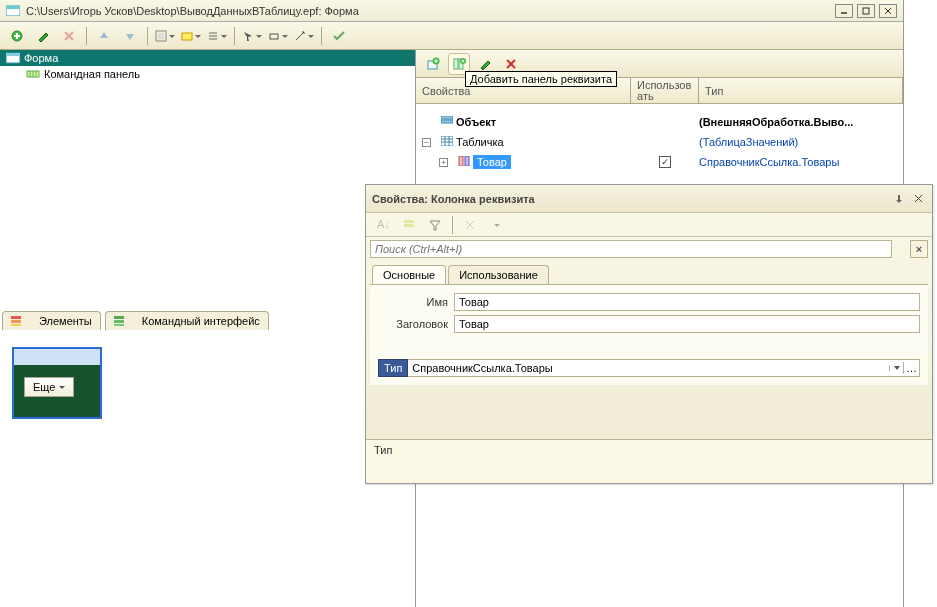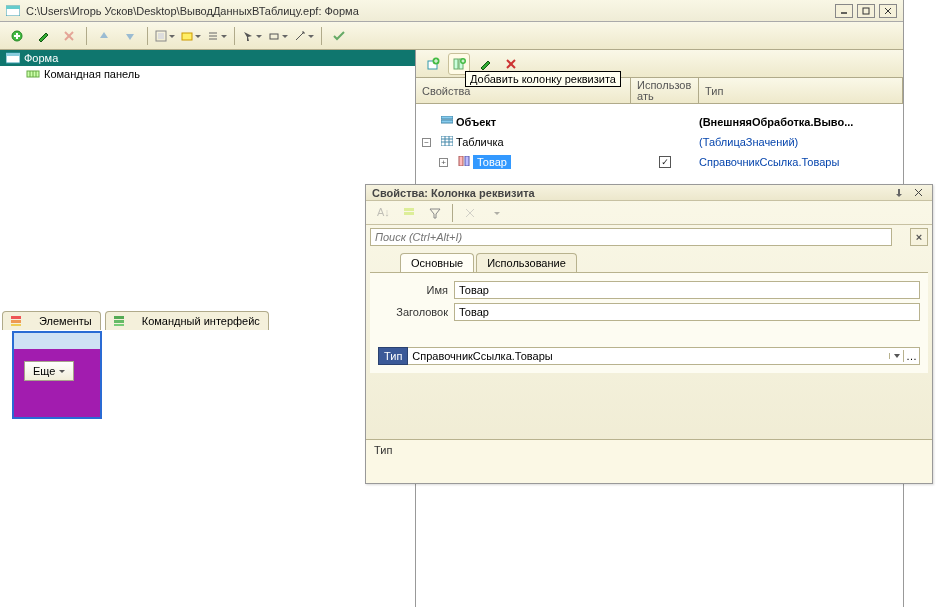--- a/index.html
+++ b/index.html
@@ -19,21 +19,21 @@
   .right-pane { flex: 1; position: relative; background: #fff; }
   .form-tree { position: absolute; top: 0; left: 0; right: 0; bottom: 300px; overflow: auto; background: #fff; }
   .tree-row { display: flex; align-items: center; padding: 2px 6px; gap: 4px; }
   .tree-row.sel { background: #0f766e; color: #fff; }
   .tree-indent { width: 16px; }
   .ic-form { width: 14px; height: 12px; }
   .ic-cmd { width: 14px; height: 12px; }
   .bottom-tabs { position: absolute; bottom: 277px; left: 2px; display: flex; gap: 4px; }
   .btab { border: 1px solid #b0aa8a; border-bottom: none; border-radius: 4px 4px 0 0; padding: 3px 8px; background: #f4f0db; display: flex; align-items: center; gap: 18px; cursor: pointer; }
   .btab .sq { width: 10px; height: 10px; }
-  .preview-area { position: absolute; bottom: 188px; left: 12px; width: 90px; height: 88px; border: 2px solid #2a6bd4; background: #a21caf; }
+  .preview-area { position: absolute; bottom: 188px; left: 12px; width: 90px; height: 72px; border: 2px solid #2a6bd4; background: #14532d; }
   .preview-top { height: 16px; background: #cfe1f4; }
   .preview-btn { margin: 12px 10px; border: 1px solid #a8a38c; background: linear-gradient(#fff,#f1edd9); padding: 3px 8px; display: inline-flex; align-items: center; gap: 4px; }
   .preview-btn::after { content:""; border: 3px solid transparent; border-top-color:#555; position:relative; top:2px; }
   .right-toolbar { height: 28px; background: linear-gradient(#faf8e8,#eee9cb); border-bottom: 1px solid #b0aa8a; display: flex; align-items: center; padding: 0 6px; gap: 4px; }
   .grid-header { display: flex; height: 26px; border-bottom: 1px solid #b0aa8a; background: linear-gradient(#faf8e8,#eee9cb); }
   .gh { border-right: 1px solid #b0aa8a; padding: 3px 6px; color: #555; display: flex; align-items: center; }
   .gh1 { width: 215px; }
   .gh2 { width: 68px; }
   .gh3 { flex: 1; }
   .grid-body { background: #fff; }
@@ -41,28 +41,28 @@
   .gc1 { width: 215px; padding-left: 6px; display: flex; align-items: center; gap: 3px; }
   .gc2 { width: 68px; display: flex; align-items: center; justify-content: center; }
   .gc3 { flex: 1; color: #0645ad; }
   .bold { font-weight: bold; }
   .exp { width: 9px; height: 9px; border: 1px solid #888; display: flex; align-items: center; justify-content: center; font-size: 8px; line-height: 7px; color: #555; cursor: pointer; }
   .sel-cell { background: #3399ff; color: #fff; padding: 1px 4px; }
   .checkbox { width: 12px; height: 12px; border: 1px solid #555; display:flex; align-items:center; justify-content:center; font-size:9px; color:#222; }
   .tooltip-box { position: absolute; top: 71px; left: 465px; background: #fffff0; border: 1px solid #000; padding: 1px 4px; z-index: 5; }
   
   .props { position: absolute; top: 184px; left: 365px; width: 568px; height: 300px; background: linear-gradient(#faf8e8,#efebd2); border: 1px solid #999; box-shadow: 1px 1px 2px rgba(0,0,0,0.15); }
-  .props-title { height: 16px; background: linear-gradient(#f6f3e0,#ece7cc); display:flex; align-items:center; padding: 0 6px; border-bottom:1px solid #c7c1a2; }
+  .props-title { height: 28px; background: linear-gradient(#f6f3e0,#ece7cc); display:flex; align-items:center; padding: 0 6px; border-bottom:1px solid #c7c1a2; }
   .props-title .txt { flex:1; font-weight: bold; color:#444; }
   .props-title .pin, .props-title .close { width:16px; height:14px; display:flex; align-items:center; justify-content:center; cursor:pointer; margin-left:3px; }
   .props-toolbar { height: 24px; display:flex; align-items:center; padding: 0 6px; gap:4px; border-bottom:1px solid #c7c1a2; }
   .search-row { display:flex; padding: 3px 4px; gap:18px; }
   .search-row input { flex:1; border:1px solid #b8b28e; padding:2px 4px; color:#888; font-style:italic; background:#fff; height: 18px; }
   .search-row .xb { width:18px; height:18px; border:1px solid #b8b28e; background:#f7f3de; display:flex;align-items:center;justify-content:center; cursor:pointer; font-weight:bold; color:#555;}
-  .ptabs { display:flex; padding: 4px 6px 0; gap:2px;margin-left:28px; }
+  .ptabs { display:flex; padding: 4px 6px 0; gap:2px; }
   .ptab { border:1px solid #b8b28e; border-bottom:none; border-radius:4px 4px 0 0; padding: 3px 10px; background:#f4f0db; cursor:pointer; }
   .ptab.active { background:#fffef6; }
   .pform { border-top:1px solid #b8b28e; margin:0 4px; background:#fdfcf2; padding:6px 0; }
   .prow { display:flex; align-items:center; padding: 2px 8px; gap:6px; }
   .plabel { width: 70px; color:#333; text-align:right; }
   .pinput { flex:1; border:1px solid #b8b28e; padding:2px 4px; background:#fff; height:18px; }
   .section-gap { height: 22px; }
   .type-row { display:flex; align-items:center; padding: 2px 8px; gap:0; }
   .type-label { background:#3b5998; color:#fff; padding:2px 5px; border:1px solid #2a4170; }
   .type-field { flex:1; display:flex; border:1px solid #b8b28e; border-left:none; background:#fff; height:18px; align-items:center;}
@@ -307,21 +307,21 @@
           </div>
           <div class="gc2">
               <span class="checkbox">✓</span>
             </div>
           <div class="gc3">СправочникСсылка.Товары</div>
         </div>
       </div>
     </div>
   </div>
 
-  <div class="tooltip-box">Добавить колонку реквизита</div>
+  <div class="tooltip-box">Добавить панель реквизита</div>
 
   <div class="props">
     <div class="props-title">
       <span class="txt">Свойства: Колонка реквизита</span>
       <span class="pin">
           <svg width="10" height="10">
             <rect x="4" y="1" width="2" height="5" fill="#666"></rect>
             <path d="M2 6 L8 6 L5 9 Z" fill="#666"></path>
           </svg>
         </span>

